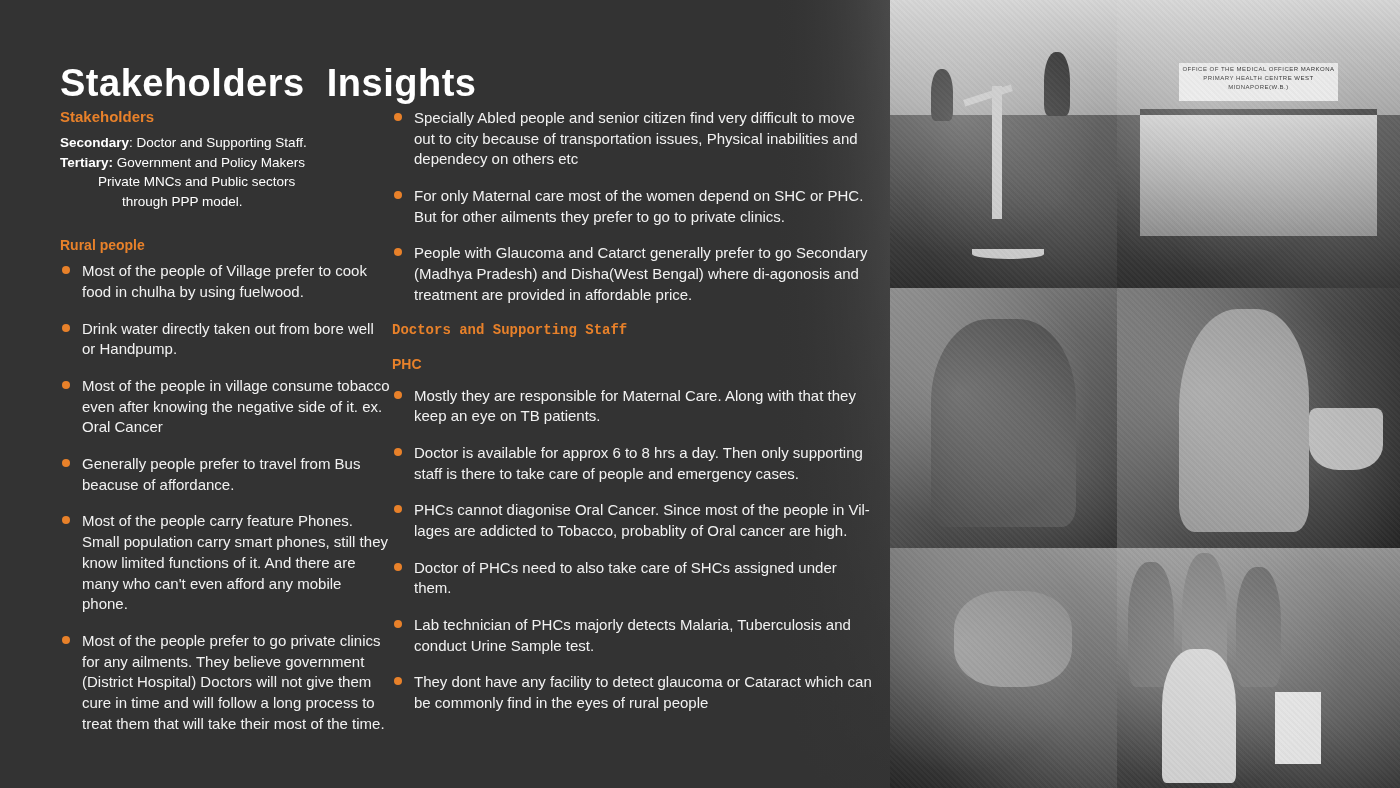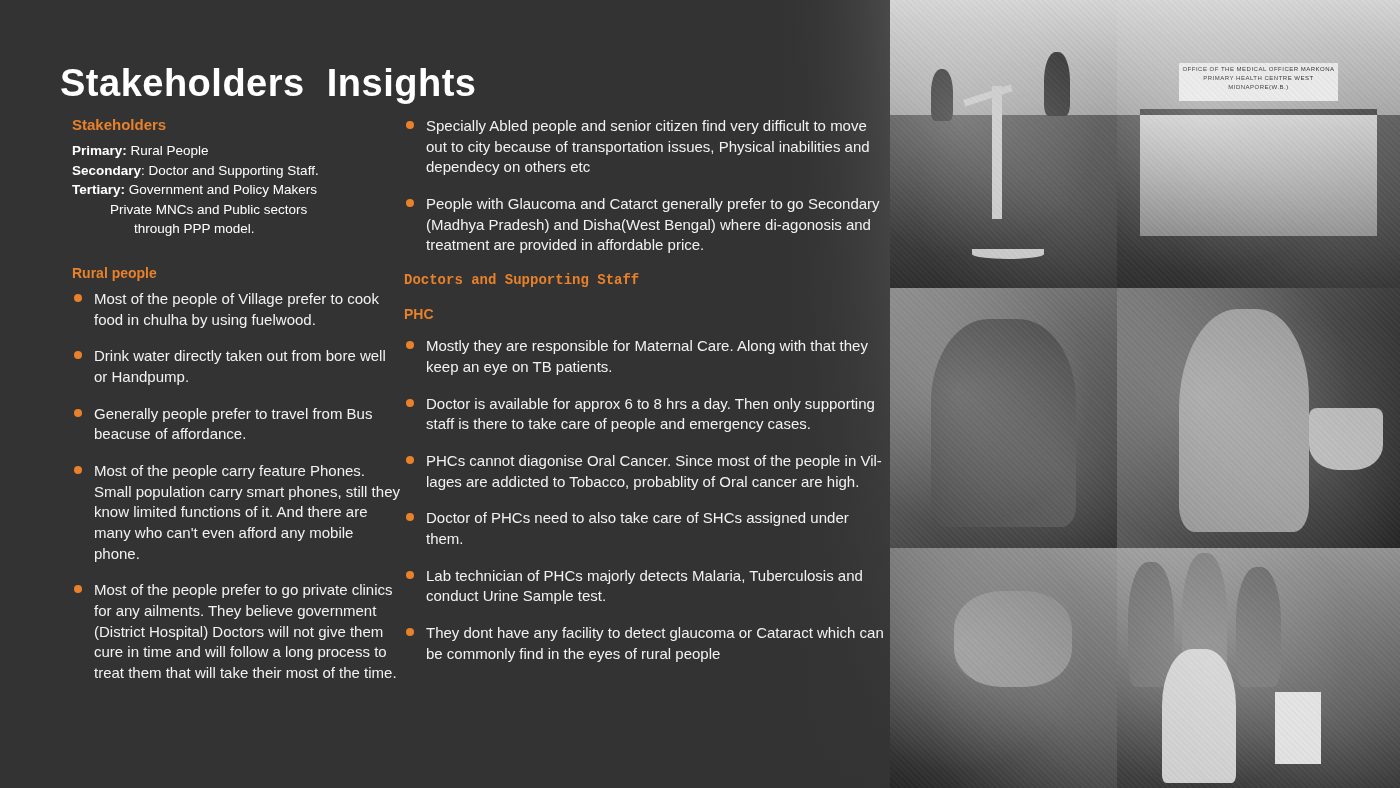--- a/index.html
+++ b/index.html
@@ -142,22 +142,21 @@
     left: 60px;
     top: 62px;
     font-size: 38px;
     font-weight: bold;
     letter-spacing: .5px;
     color: #ffffff;
     white-space: pre;
   }
   .col {
     position: absolute;
-    top: 116px;
-    margin-left: 12px;
+    top: 108px;
   }
   .col-left { left: 60px; width: 330px; }
   .col-right { left: 392px; width: 480px; }
 
   .section-head {
     color: #e8812a;
     font-weight: bold;
     font-size: 15px;
     margin-bottom: 8px;
   }
@@ -270,51 +269,50 @@
   <div class="photo-fade"></div>
 
   <div class="content">
 
     <div class="title">Stakeholders  Insights</div>
 
     <div class="col col-left">
       <div class="section-head">Stakeholders</div>
 
       <div class="meta">
-        <div>
-          <span class="lbl">Primary:</span><span> Rural People</span>
-        </div>
         <div>
           <span class="lbl">Secondary</span><span>: Doctor and Supporting Staff.</span>
         </div>
         <div>
           <span class="lbl">Tertiary:</span><span> Government and Policy Makers</span>
         </div>
         <div>
           <span class="indent">Private MNCs and Public sectors</span>
         </div>
         <div>
           <span class="indent2">through PPP model.</span>
         </div>
       </div>
 
       <div class="sub-head" style="margin-top:26px;">Rural people</div>
 
       <ul class="bullets">
         <li>Most of the people of Village prefer to cook food in chulha by using fuelwood.</li>
         <li>Drink water directly taken out from bore well or Handpump.</li>
+        <li>Most  of the people in village consume tobacco even after knowing the negative side of it. ex. Oral Cancer</li>
         <li>Generally people prefer to travel from Bus beacuse of affordance.</li>
         <li>Most of the people carry feature Phones. Small population carry smart phones, still they know limited functions of it. And there are many who can't even afford any mobile phone.</li>
         <li>Most of the people prefer to go private clinics for any ailments. They believe government (District Hospital) Doctors will not give them cure in time and will follow a long process to treat them that will take their most of the time.</li>
       </ul>
     </div>
 
     <div class="col col-right">
       <ul class="bullets">
         <li>Specially Abled people and senior citizen  find very difficult to move out to city because of transportation issues, Physical  inabilities and dependecy on others etc</li>
+        <li>For only Maternal care most of the women depend on SHC or PHC. But for other ailments they prefer to go to private clinics.</li>
         <li>People with Glaucoma and Catarct generally prefer to go Secondary (Madhya Pradesh) and Disha(West Bengal) where di-agonosis and treatment are provided in affordable price.</li>
       </ul>
 
       <div class="sub-head" style="margin-top:14px;font-family:Liberation Mono, monospace;">Doctors and Supporting Staff</div>
       <div class="sub-head" style="margin-top:18px;margin-bottom:14px;">PHC</div>
 
       <ul class="bullets">
         <li>Mostly they are responsible for Maternal Care. Along with that they keep an eye on TB patients.</li>
         <li>Doctor is available for approx 6 to 8 hrs a day. Then only supporting staff is there to take care of people and emergency cases.</li>
         <li>PHCs cannot diagonise Oral Cancer. Since most of the people in Vil-lages are addicted to Tobacco, probablity of Oral cancer are high.</li>

